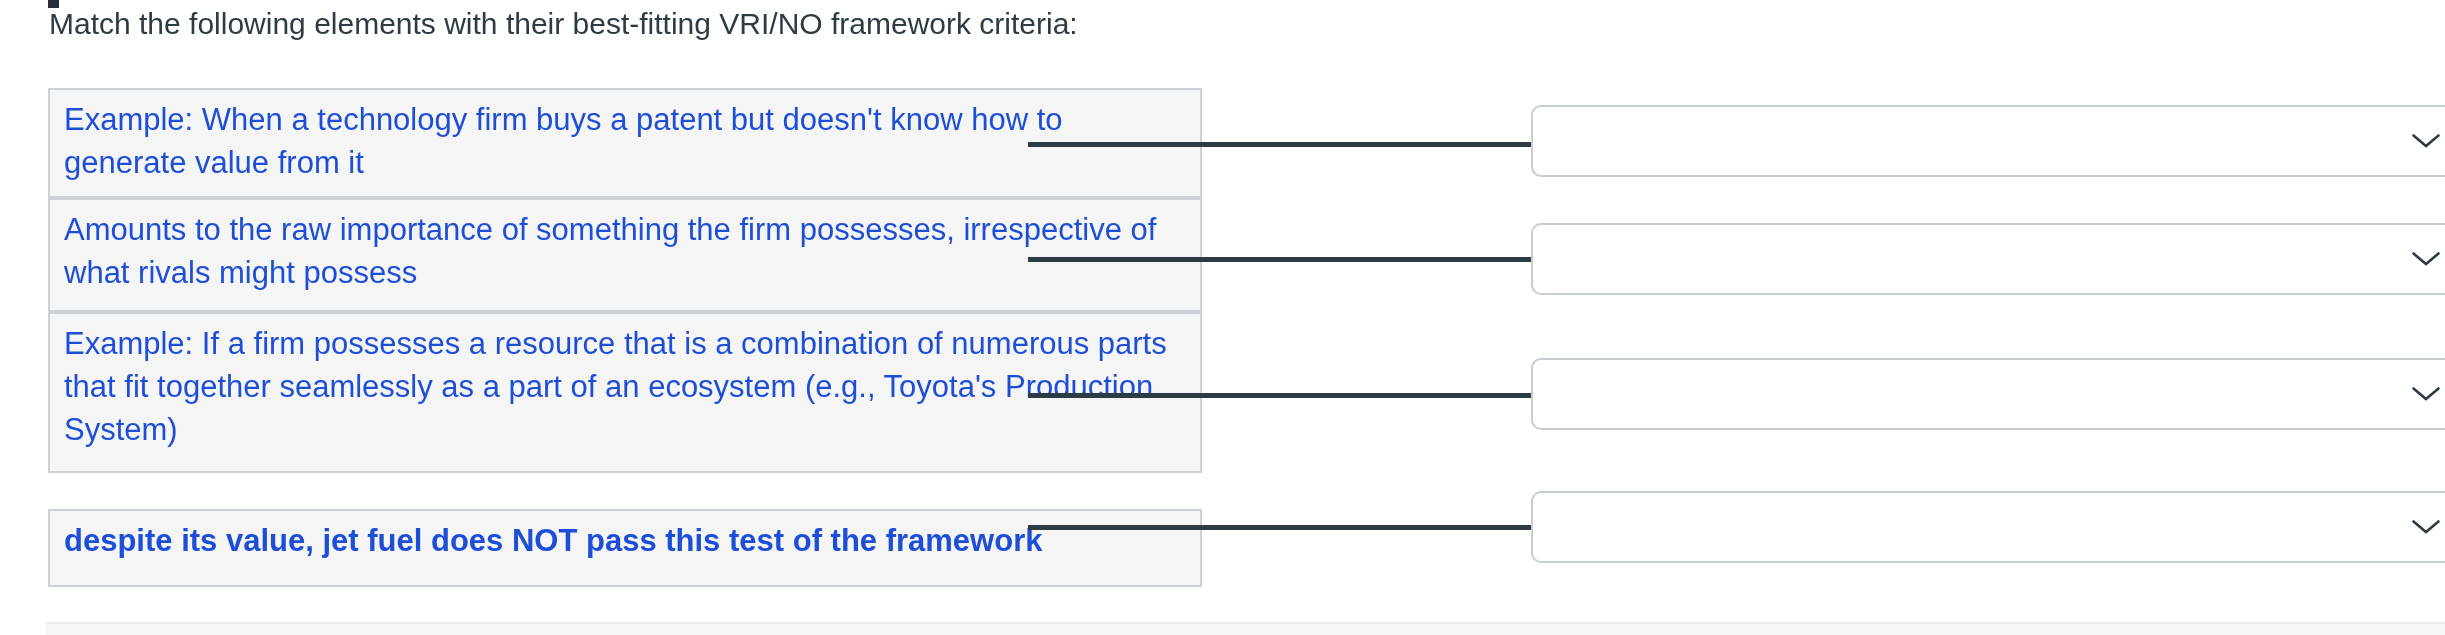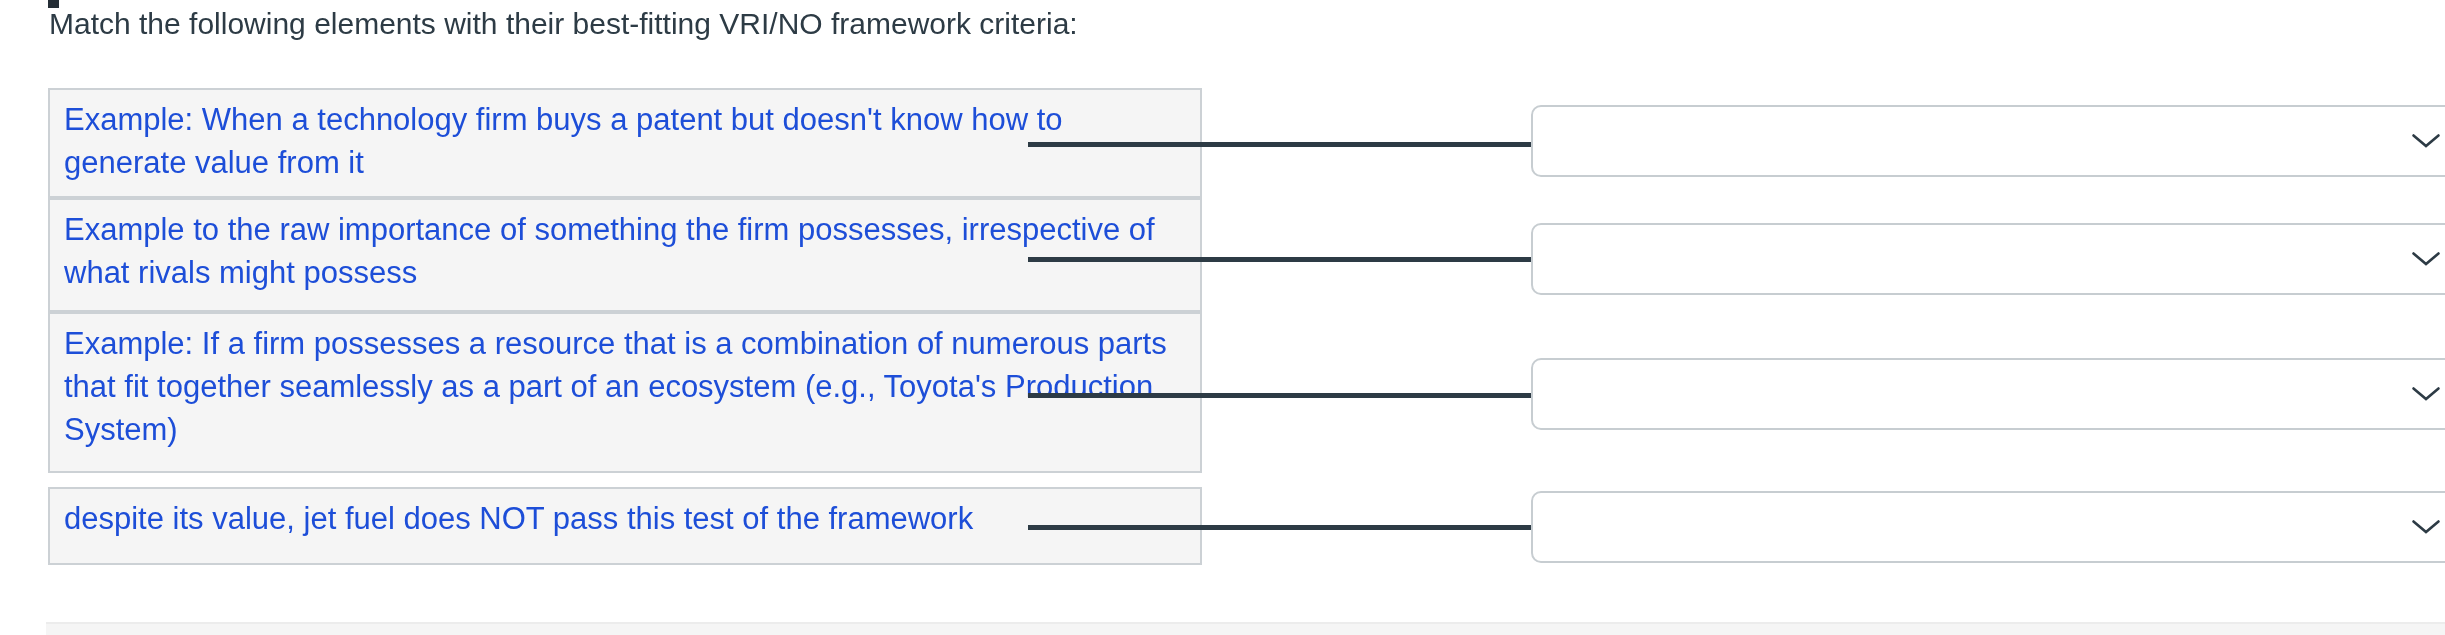--- a/index.html
+++ b/index.html
@@ -43,21 +43,21 @@
     border: 2px solid #ccd1d5;
     padding: 8px 14px;
     display: flex;
     font-size: 31px;
     line-height: 43px;
     color: #1d4ed8;
   }
   .stimulus.r1 { top: 88px;  height: 110px; }
   .stimulus.r2 { top: 198px; height: 114px; }
   .stimulus.r3 { top: 312px; height: 161px; }
-  .stimulus.r4 { top: 487px; height: 78px;  }
+  .stimulus.r4 { top: 509px; height: 78px; font-weight: bold;  }
 
   .connector {
     position: absolute;
     left: 982px;
     width: 503px;
     height: 5px;
     background: #2d3b45;
   }
   .connector.r1 { top: 142px; }
   .connector.r2 { top: 257px; }
@@ -122,21 +122,21 @@
   <div class="dropdown r1" role="combobox">
     <span class="value"></span>
     <span class="chevron">
       <svg width="30" height="16" viewBox="0 0 30 16">
           <path d="M2.5 2.5 L15 13 L27.5 2.5" fill="none" stroke="#2d3b45" stroke-width="2.6" stroke-linecap="round"></path>
         </svg>
     </span>
   </div>
 
   <div class="stimulus r2">
-    <span>Example to the raw importance of something the firm possesses, irrespective of what rivals might possess</span>
+    <span>Amounts to the raw importance of something the firm possesses, irrespective of what rivals might possess</span>
   </div>
   <div class="connector r2"></div>
   <div class="dropdown r2" role="combobox">
     <span class="value"></span>
     <span class="chevron">
       <svg width="30" height="16" viewBox="0 0 30 16">
           <path d="M2.5 2.5 L15 13 L27.5 2.5" fill="none" stroke="#2d3b45" stroke-width="2.6" stroke-linecap="round"></path>
         </svg>
     </span>
   </div>

